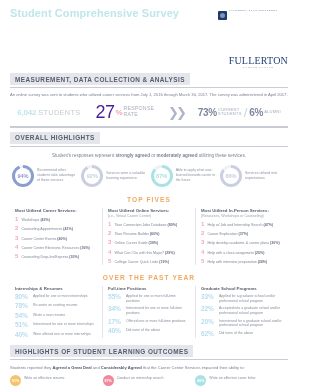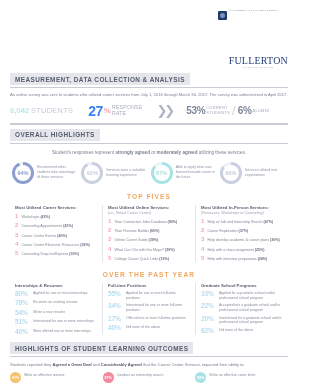--- a/index.html
+++ b/index.html
@@ -27,27 +27,27 @@
 
   
   .sec-bar{margin:0 10px;border-bottom:1px solid #c9ccd6;padding-bottom:2px;display:flex;}
   .sec-bar .chip{
     background:#e4e6eb;color:#555c6d;font-size:6.4px;font-weight:bold;
     letter-spacing:.45px;padding:2.5px 5px 2.5px 5px;
   }
   .body-note{margin:4px 10px 0 10px;font-size:4.1px;line-height:1.55;color:#7b8192;}
 
   
-  .stats{display:flex;align-items:center;gap:12px;margin:5px 10px 0 10px;}
+  .stats{display:flex;align-items:center;justify-content:center;gap:12px;margin:5px 10px 0 10px;}
   .stat-a{display:flex;flex-direction:column;line-height:1.15;}
   .stat-a .row{display:flex;align-items:baseline;gap:2px;}
   .big-num{font-size:8px;font-weight:bold;color:#bfe6ec;letter-spacing:-.2px;}
   .big-lab{font-size:7.4px;color:#c6cad4;letter-spacing:.3px;}
   .pct-block{display:flex;align-items:center;gap:1px;margin-left:3px;}
-  .pct-big{font-size:14px;font-weight:bold;color:#3b82f6;line-height:1;letter-spacing:-.5px;}
+  .pct-big{font-size:18px;font-weight:normal;color:#4c1d95;line-height:1;letter-spacing:-.5px;}
   .pct-sym{font-size:8px;font-weight:bold;color:#f4a7bb;}
   .pct-lab{font-size:5.2px;color:#a7adbb;line-height:1.15;letter-spacing:.2px;}
   .chev{color:#aeb5c6;font-size:13px;font-weight:bold;letter-spacing:-3px;margin:0 2px;}
   .split{display:flex;align-items:center;gap:1px;}
   .split .n1{font-size:10px;font-weight:bold;color:#7f879c;letter-spacing:-.3px;}
   .split .l1{font-size:4.1px;color:#a7adbb;line-height:1.1;letter-spacing:.2px;}
   .slash{font-size:13px;color:#cdd2dc;margin:0 1px;}
   .rule{height:1.6px;background:#c9ccd6;margin:5px 10px 0 10px;}
 
   
@@ -89,20 +89,21 @@
   .bubble{width:11px;height:11px;border-radius:50%;flex:none;display:flex;align-items:center;justify-content:center;color:#fff;font-size:3.6px;font-weight:bold;}
   .out-t{font-size:3.6px;color:#858b9a;line-height:1.35;padding-top:1px;}
 </style>
 </head>
 <body>
 
 <div class="page">
 
   <div class="header">
     <div class="title-block">
+      <div class="main-title">Student Comprehensive Survey</div>
     </div>
     <div class="logo">
       <div class="logo-seal"></div>
       <div class="logo-text">
         <div class="logo-top">CALIFORNIA STATE UNIVERSITY</div>
         <div class="logo-main">FULLERTON</div>
         <div class="logo-bot">CAREER CENTER</div>
       </div>
     </div>
   </div>
@@ -122,21 +123,21 @@
     <div class="pct-block">
       <span class="pct-big">27</span>
       <span class="pct-sym">%</span>
       <span class="pct-lab">
         <span>RESPONSE</span><br>
         <span>RATE</span>
       </span>
     </div>
     <div class="chev">❯❯</div>
     <div class="split">
-      <span class="n1">53%</span>
+      <span class="n1">73%</span>
       <span class="l1">
         <span>CURRENT</span><br>
         <span>STUDENTS</span>
       </span>
       <span class="slash">/</span>
       <span class="n1">6%</span>
       <span class="l1">ALUMNI</span>
     </div>
   </div>
   <div class="rule"></div>

